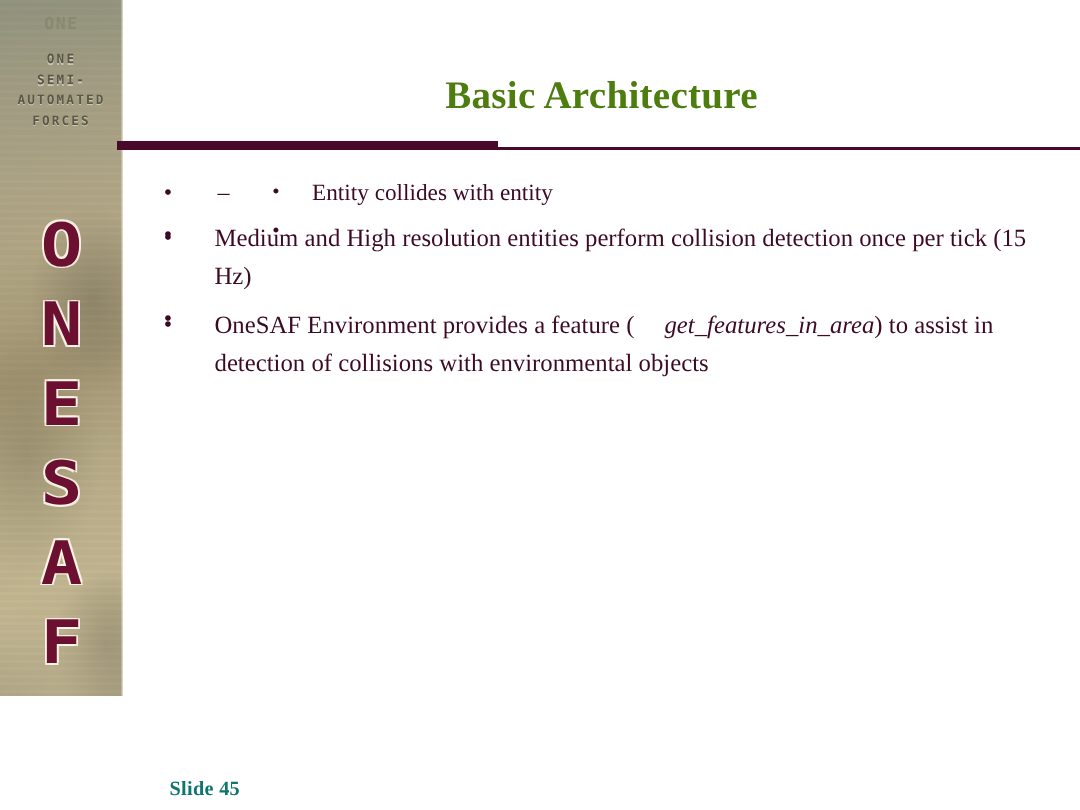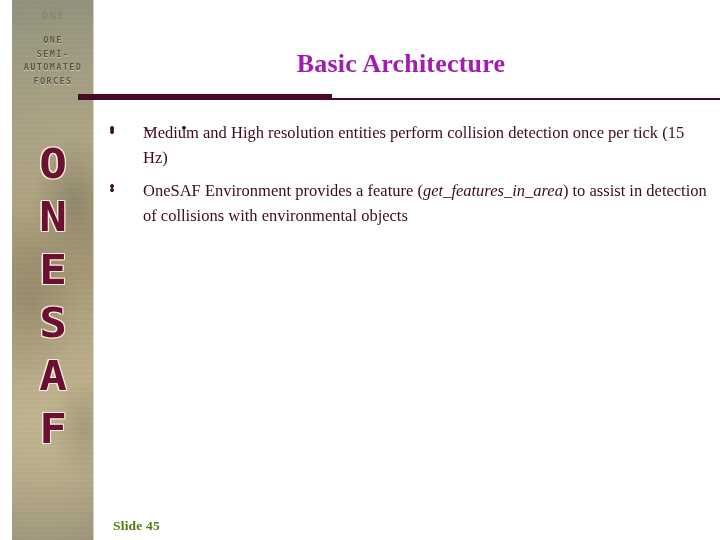--- a/index.html
+++ b/index.html
@@ -11,38 +11,37 @@
   }
 
   
   #slide{
     position:absolute;left:0;top:0;width:720px;height:540px;
     background:#ffffff;overflow:hidden;
   }
 
   
   #sidebar{
-    position:absolute;left:0;top:0;width:82px;height:540px;
+    position:absolute;left:0;top:0;width:82px;height:464px;
     overflow:hidden;
     background:
       
       linear-gradient(180deg,
         rgba(140,142,120,0.55) 0px,
         rgba(150,148,122,0.35) 40px,
         rgba(168,158,124,0.20) 120px,
         rgba(152,140,104,0.25) 250px,
         rgba(176,166,132,0.30) 330px,
         rgba(186,176,142,0.35) 420px,
         rgba(150,142,118,0.55) 540px),
       radial-gradient(ellipse 70px 120px at 18px 300px, rgba(120,112,84,0.45), rgba(120,112,84,0) 70%),
       radial-gradient(ellipse 60px 90px at 62px 200px, rgba(90,88,70,0.40), rgba(90,88,70,0) 70%),
       radial-gradient(ellipse 90px 140px at 40px 470px, rgba(205,192,152,0.70), rgba(205,192,152,0) 72%),
       radial-gradient(ellipse 50px 70px at 70px 430px, rgba(70,64,52,0.45), rgba(70,64,52,0) 70%),
       linear-gradient(160deg,#9a9a86 0%, #a9a288 18%, #b6aa8a 35%, #a79a78 52%, #bdb08c 68%, #c8bb94 82%, #a79c80 100%);
-    margin-left: 12px;
   }
   
   #sidebar-bands{
     position:absolute;left:0;top:0;width:82px;height:540px;
     background:repeating-linear-gradient(180deg,
       rgba(255,255,255,0.045) 0px,
       rgba(255,255,255,0.045) 2px,
       rgba(0,0,0,0.035) 2px,
       rgba(0,0,0,0.035) 5px);
     mix-blend-mode:multiply;opacity:.55;
@@ -89,21 +88,21 @@
   #sidebar-edge{
     position:absolute;left:81px;top:0;width:1px;height:540px;
     background:rgba(255,255,255,0.55);
   }
 
   
   #title{
     position:absolute;left:82px;top:48px;width:638px;
     text-align:center;
     font-size:26px;line-height:32px;font-weight:bold;
-    color:#a21caf;
+    color:#4d7c0f;
     letter-spacing:.2px;
   }
 
   
   #rule-thin{
     position:absolute;left:78px;top:98px;width:642px;height:2px;
     background:#49092a;
   }
   #rule-thick{
     position:absolute;left:78px;top:94px;width:254px;height:6px;
@@ -133,27 +132,27 @@
   }
   .mark{
     position:absolute;display:block;
     color:#3d0a24;text-align:center;
   }
   .b1 > .mark{left:24px;top:0;width:12px;font-size:16px;line-height:25px;}
   .b2 > .mark{left:60px;top:0;width:14px;font-size:16px;line-height:25px;}
   .b3 > .mark{left:96px;top:0;width:12px;font-size:14px;line-height:26px;}
   .gap-sm{height:2px;}
   .gap-md{height:4px;}
-  em.code{font-style:italic;}
+  em.code{font-style:italic;margin-left:20px;}
 
   
   #footer{
     position:absolute;left:113px;top:518px;
     font-size:13.5px;line-height:16px;font-weight:bold;
-    color:#4d7c0f;letter-spacing:.2px;
+    color:#0f766e;letter-spacing:.2px;
   }
 </style>
 </head>
 <body>
 
 <div id="slide">
 
   <div id="sidebar">
     <div id="sidebar-bands"></div>
 
@@ -188,20 +187,21 @@
     <div class="b1">
       <span class="mark">•</span>
     </div>
 
     <div class="b2">
       <span class="mark">–</span>
     </div>
 
     <div class="b3">
       <span class="mark">•</span>
+      <span>Entity collides with entity</span>
     </div>
 
     <div class="b3">
       <span class="mark">•</span>
     </div>
 
     <div class="gap-sm"></div>
 
     <div class="b1">
       <span class="mark">•</span>

